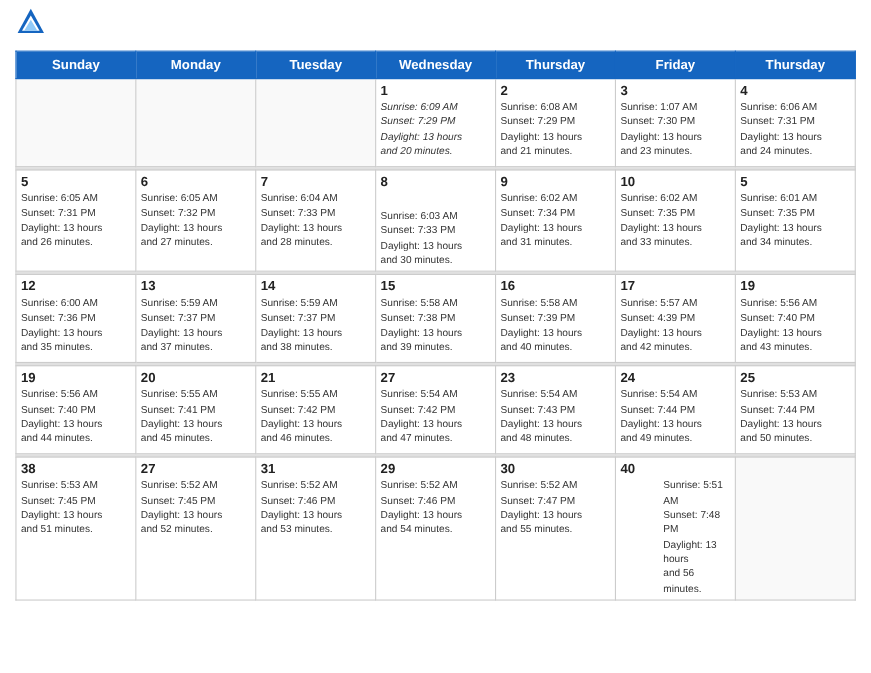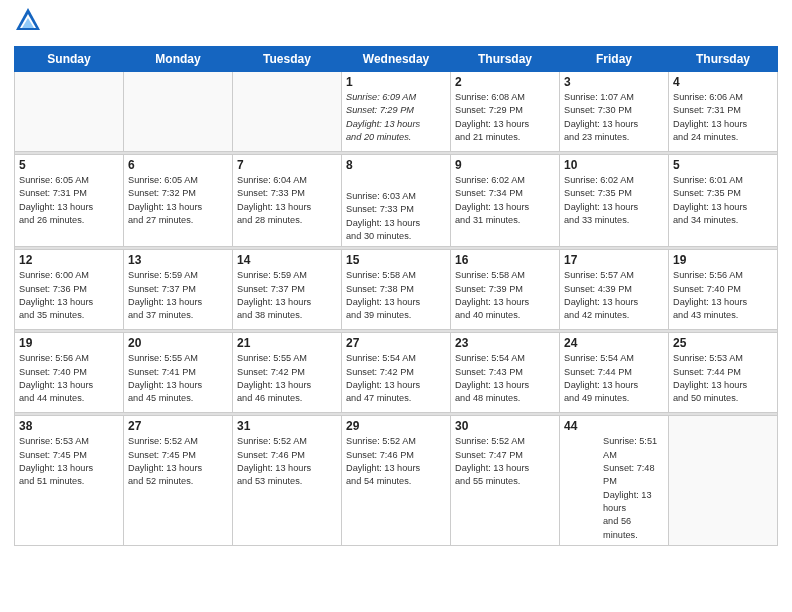--- a/index.html
+++ b/index.html
@@ -366,21 +366,21 @@
 and 54 minutes.</div>
           </td>
           <td>
             <span class="day-num">30</span>
             <div class="day-info" style="white-space: pre-line;">Sunrise: 5:52 AM
 Sunset: 7:47 PM
 Daylight: 13 hours
 and 55 minutes.</div>
           </td>
           <td>
-            <span class="day-num">44</span>
+            <span class="day-num">40</span>
             <div class="day-info" style="white-space: pre-line; margin-left: 39px;">Sunrise: 5:51 AM
 Sunset: 7:48 PM
 Daylight: 13 hours
 and 56 minutes.</div>
           </td>
           <td class="empty"></td>
         </tr>
       </tbody>
   </table>
 </div>

